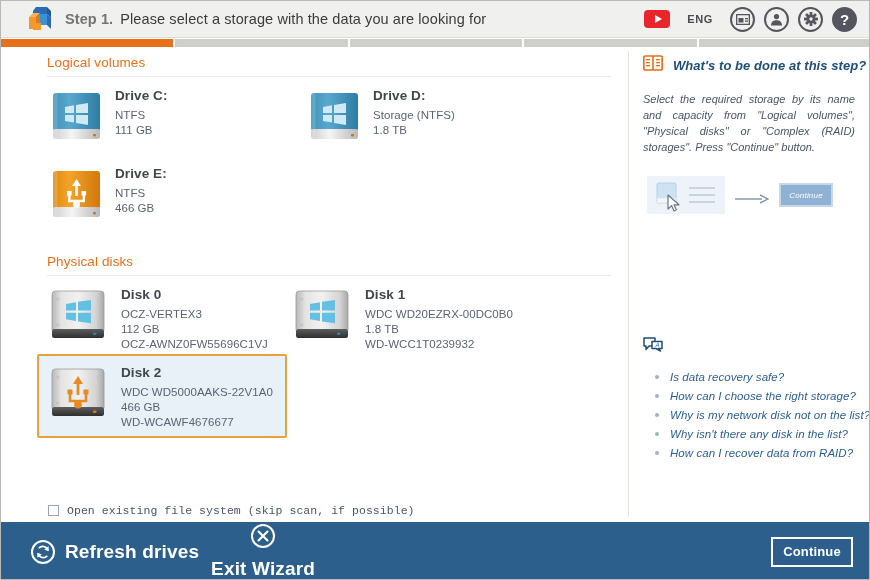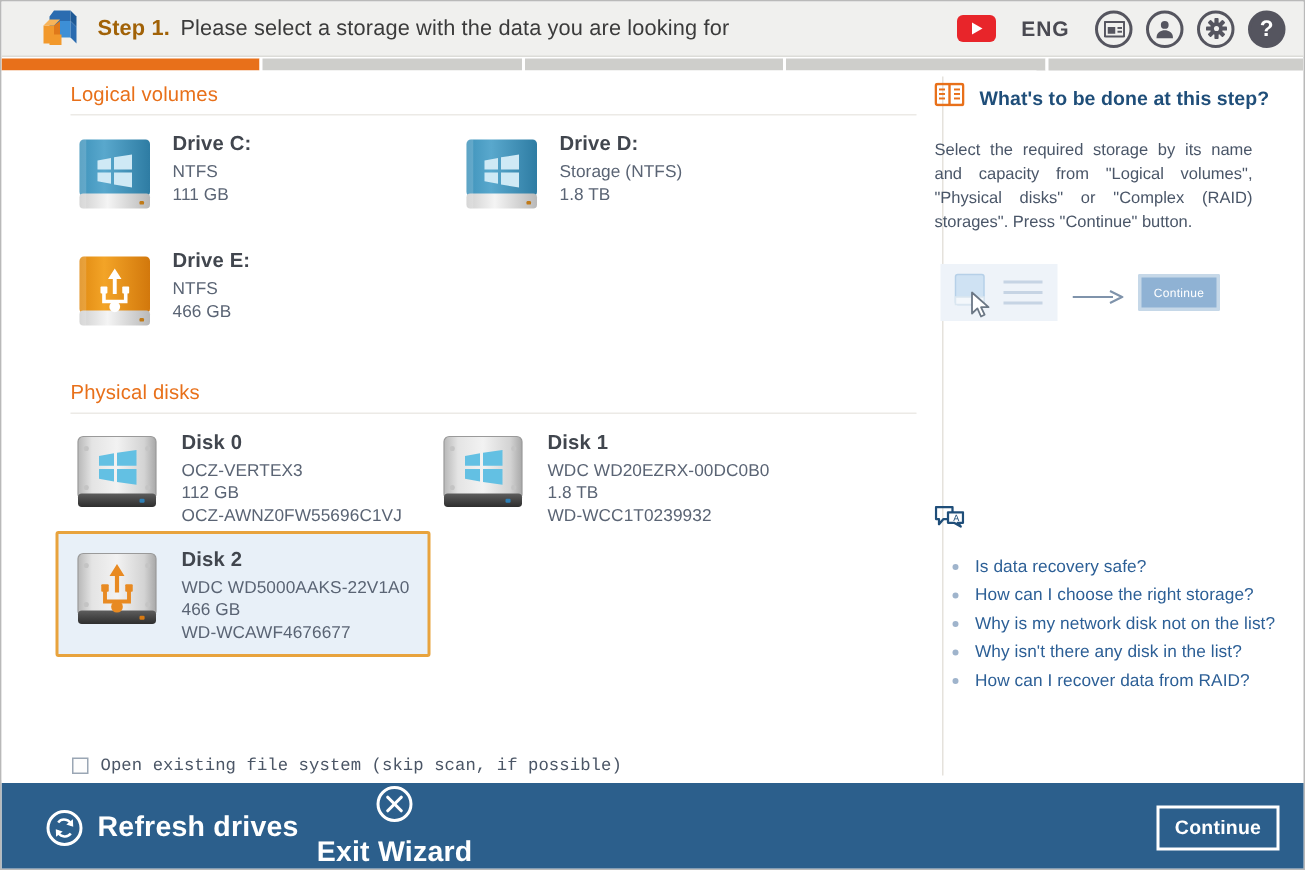--- a/index.html
+++ b/index.html
@@ -26,41 +26,41 @@
     display: flex; align-items: center;
   }
   #logo {
     margin-left: 22px; width: 30px; height: 28px; position: relative; flex: none;
   }
   #title-wrap {
     margin-left: 12px; display: flex; align-items: baseline; gap: 7px;
     white-space: nowrap;
   }
   #step-label {
-    font-size: 14.5px; font-weight: bold; color: #a16207; letter-spacing: .1px;
+    font-size: 14.5px; font-weight: bold; color: #737373; letter-spacing: .1px;
   }
   #step-text {
     font-size: 14.5px; font-weight: normal; color: #3b3b3b; letter-spacing: .1px;
   }
   #header-right {
     margin-left: auto; display: flex; align-items: center; gap: 9px;
     margin-right: 14px;
   }
   .yt-btn {
     width: 26px; height: 18px; background: #e8252a; border-radius: 4px;
     display: flex; align-items: center; justify-content: center;
     cursor: pointer;
   }
   .yt-btn .tri {
     width: 0; height: 0; border-left: 7px solid #fff;
     border-top: 4.5px solid transparent; border-bottom: 4.5px solid transparent;
     margin-left: 2px;
   }
   #lang {
-    font-size: 14px; font-weight: bold; color: #4a4a52; letter-spacing: .6px;
+    font-size: 11px; font-weight: bold; color: #4a4a52; letter-spacing: .6px;
     margin: 0 8px; cursor: pointer;
   }
   .circ {
     width: 25px; height: 25px; border-radius: 50%;
     border: 2px solid #55555f; background: transparent;
     display: flex; align-items: center; justify-content: center;
     cursor: pointer; flex: none;
   }
   .circ.filled { background: #55555f; border-color: #55555f; }
   .circ svg { display: block; }
@@ -89,21 +89,21 @@
   }
   #left-pane {
     position: absolute; left: 0; top: 0; width: 627px; height: 473px;
     overflow: hidden;
   }
   #divider {
     position: absolute; left: 627px; top: 4px; width: 1px; height: 466px;
     background: #e5e2dc;
   }
   #right-pane {
-    position: absolute; left: 608px; top: 0; width: 242px; height: 473px;
+    position: absolute; left: 628px; top: 0; width: 242px; height: 473px; font-style: italic;
   }
 
   .sect-head {
     margin: 0 0 0 46px; padding-bottom: 5px;
     font-size: 13.5px; color: #e8701a; font-weight: normal;
     letter-spacing: .1px;
   }
   .sect-rule {
     margin-left: 46px; width: 564px; height: 1px;
     background: #eceae6;

